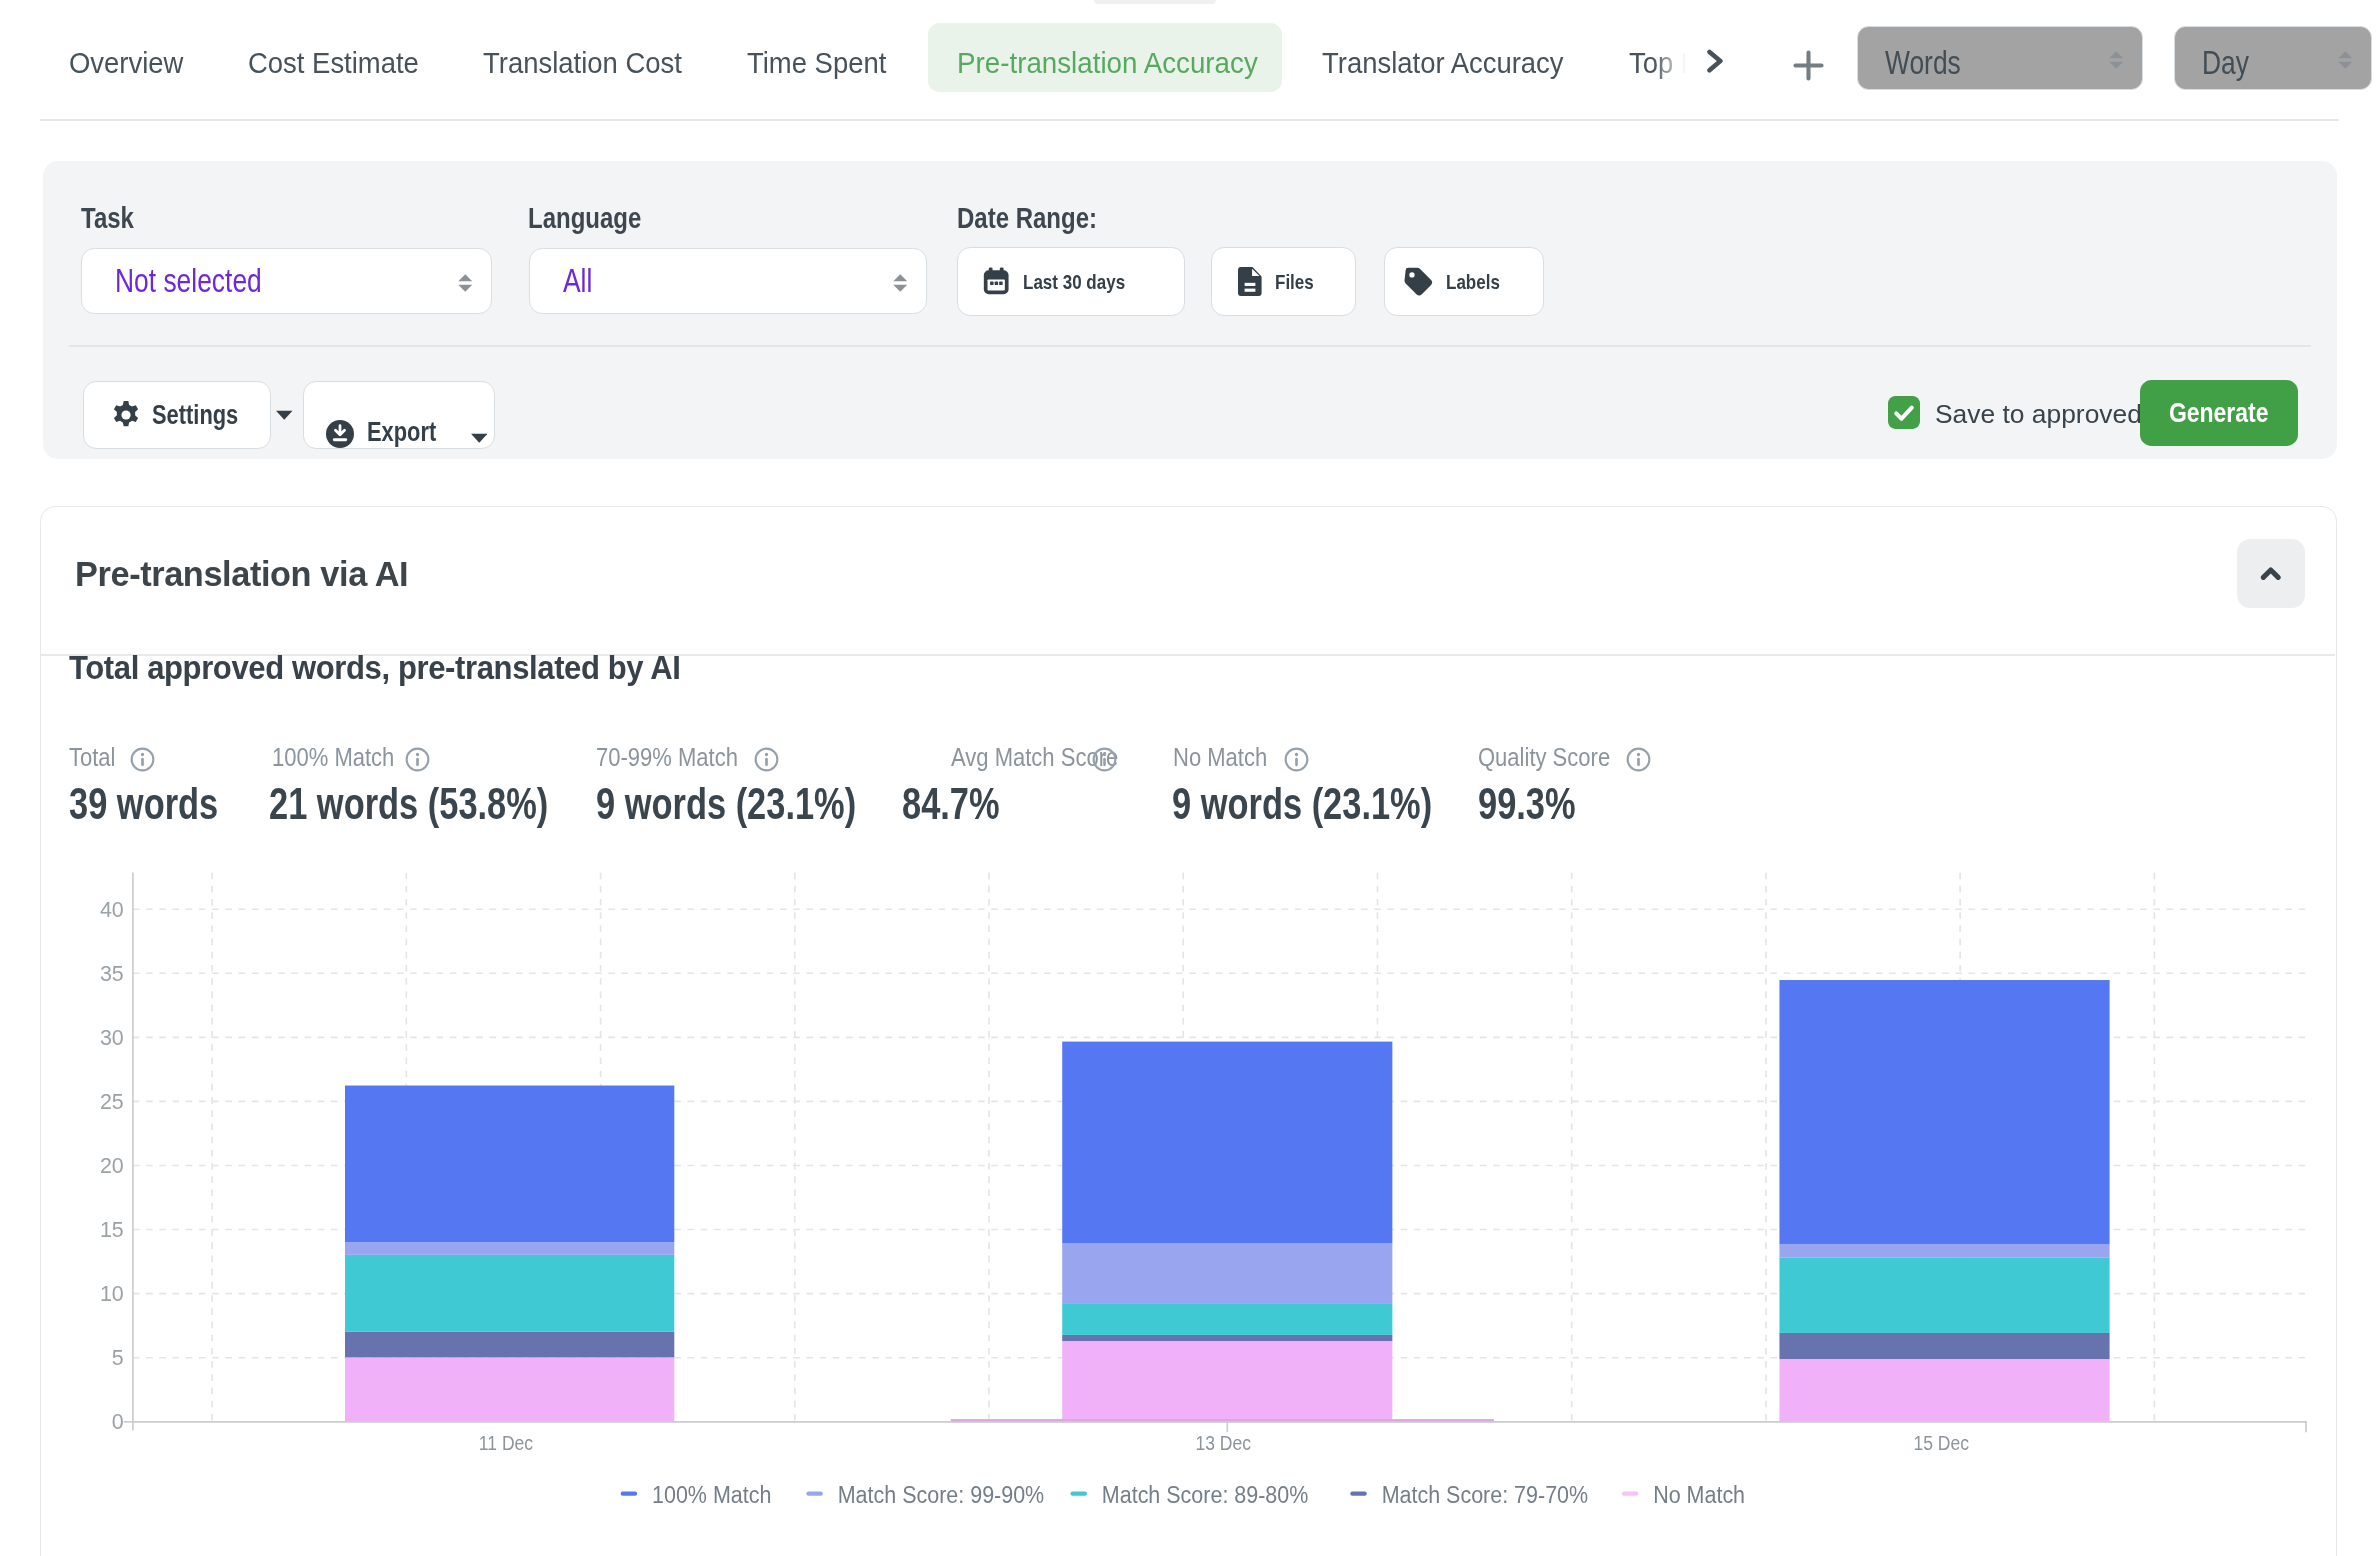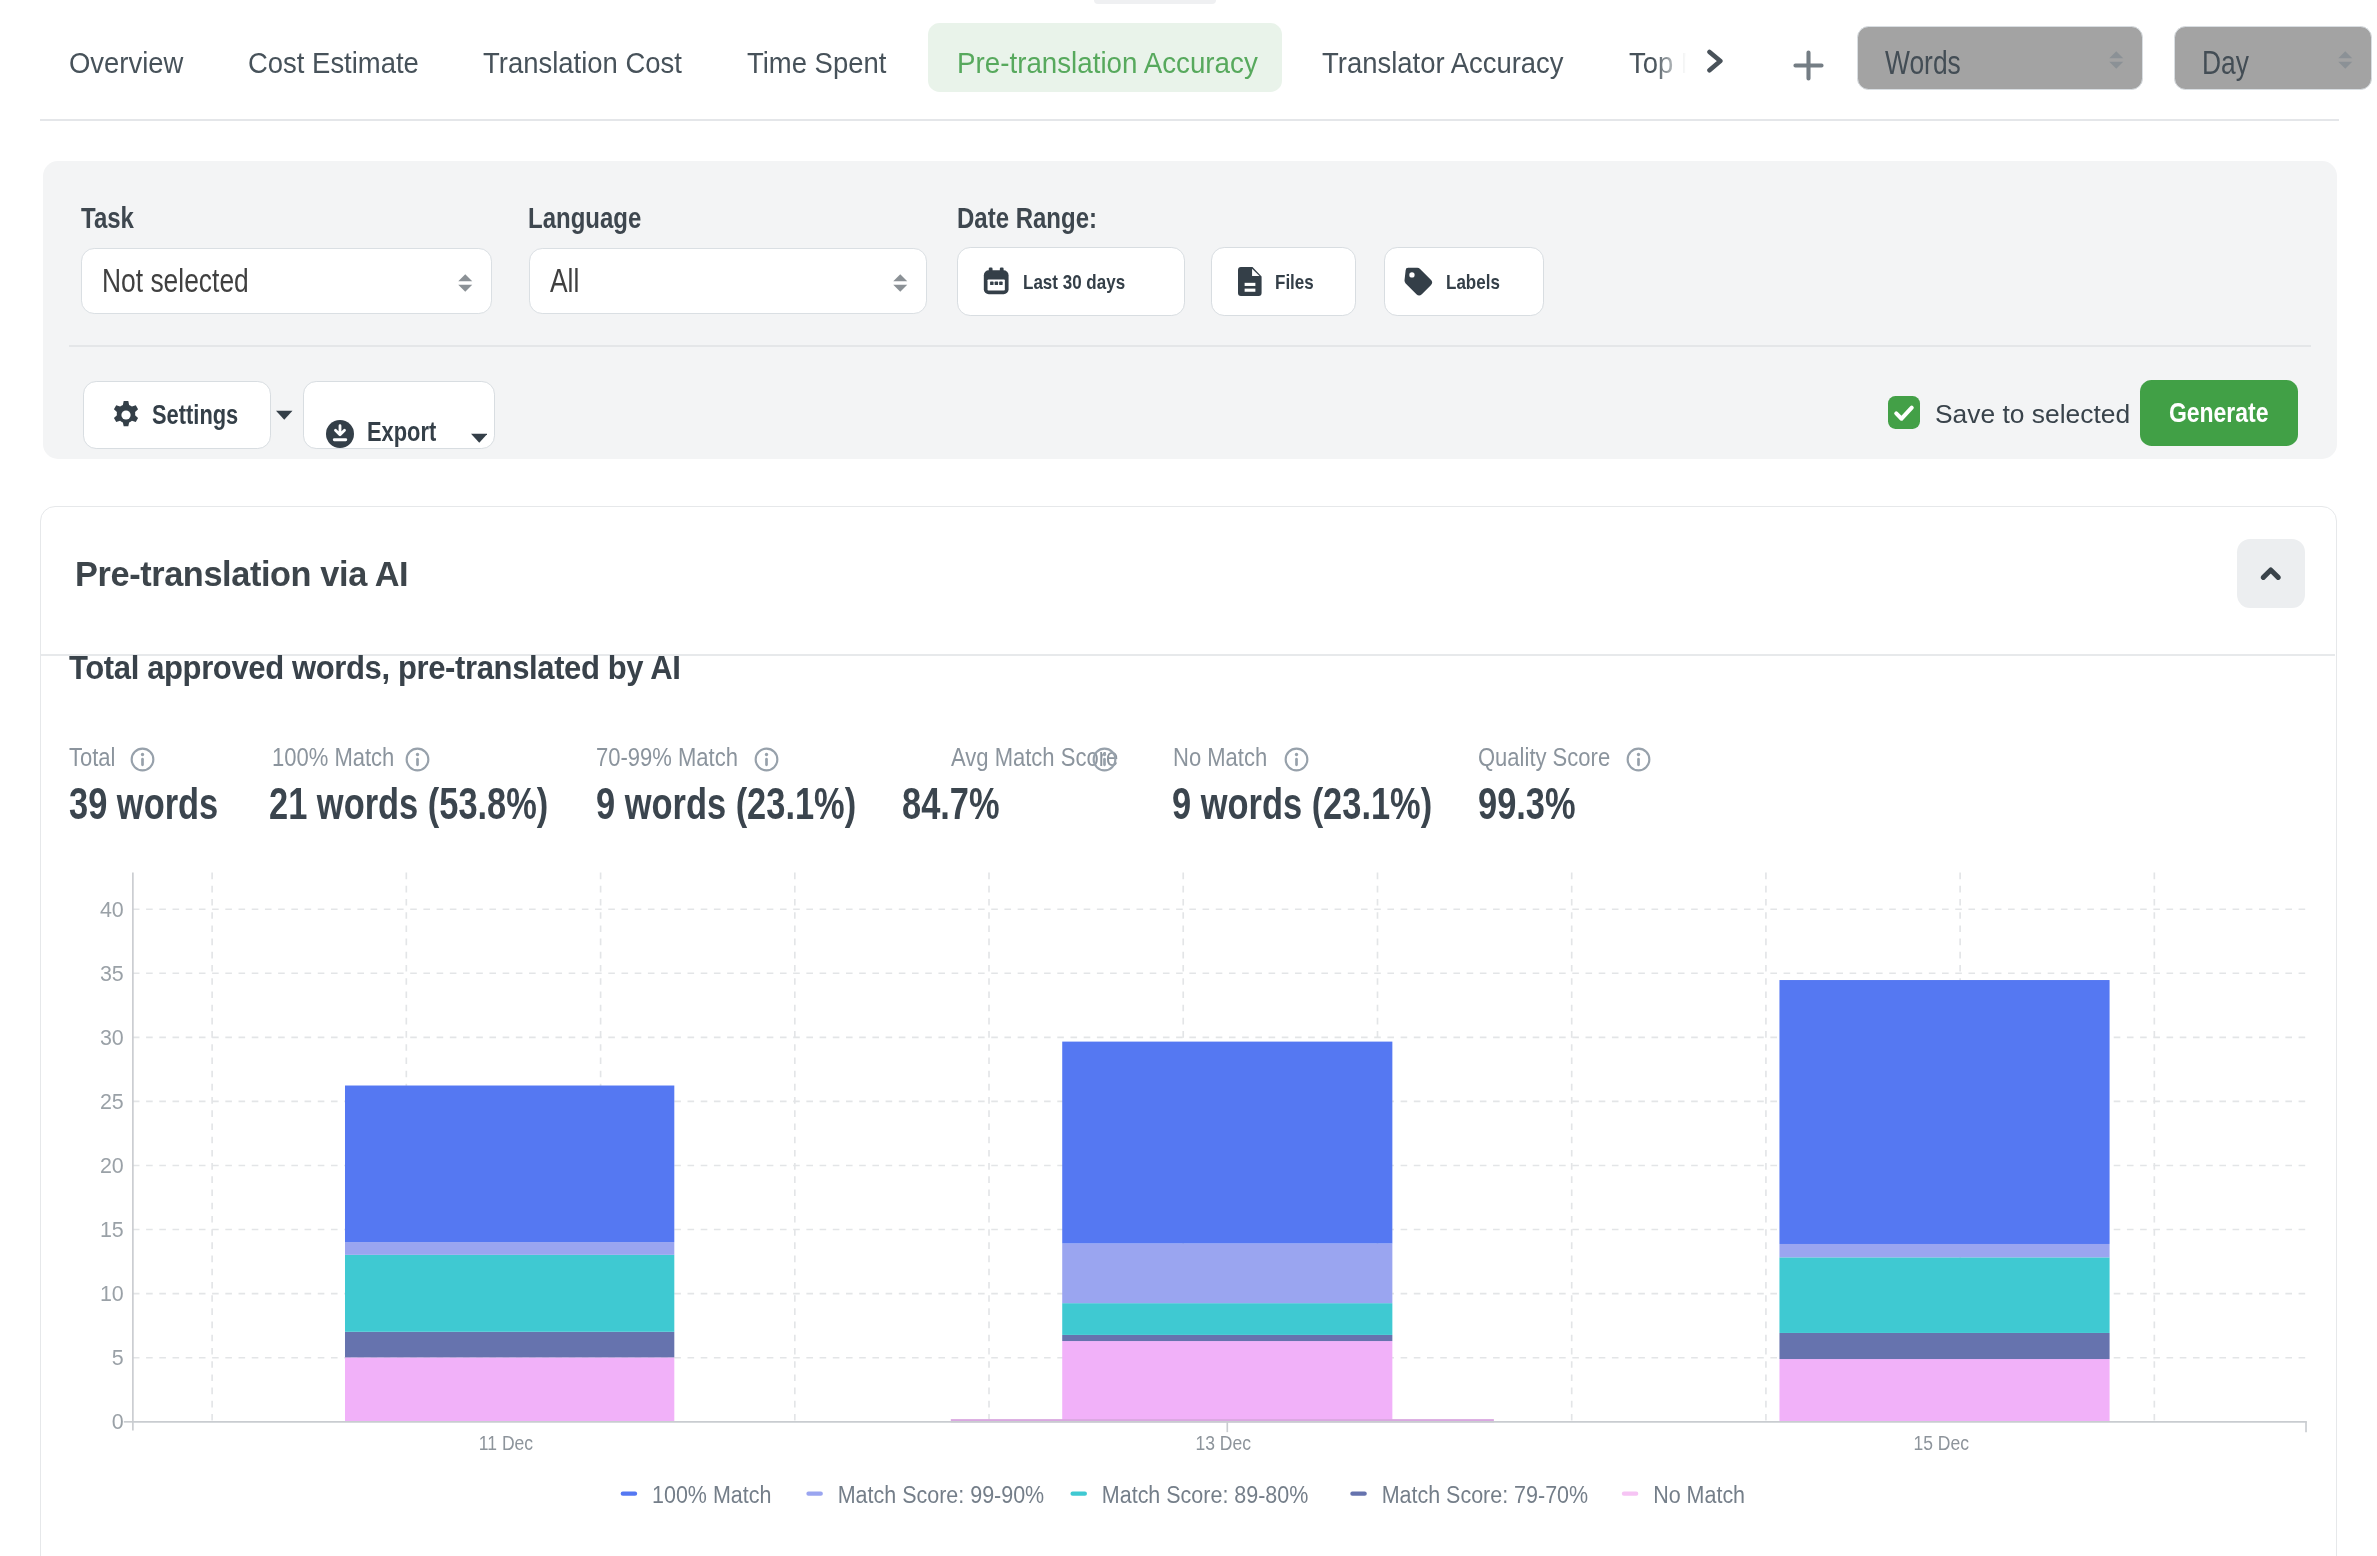--- a/index.html
+++ b/index.html
@@ -28,21 +28,21 @@
 .navline { position:absolute; left:40px; top:119px; width:2299px; height:1.7px; background:#e4e6e9; }
 .tipres { position:absolute; left:1094px; top:0; width:122px; height:4.1px;
   background:#eff0f2; border-radius:0 0 8.3px 8.3px; }
 
 .panel { position:absolute; left:43px; top:161px; width:2294px; height:298px;
   background:#f3f4f5; border-radius:15px; }
 .flabel { position:absolute; top:201px; font-size:30px; font-weight:700; color:#3e474f; white-space:nowrap; }
 .flabel i.cx { transform:scaleX(.8); }
 .sel { position:absolute; top:248px; height:66px; background:#fff;
   border:1.7px solid #dadfe3; border-radius:13.2px; display:flex; align-items:center;
-  font-size:33px; color:#404040; padding-left:20px; white-space:nowrap; }
+  font-size:33px; color:#6d28d9; padding-left:33px; white-space:nowrap; }
 .sel i.cx { transform:scaleX(.8); }
 .sortic { position:absolute; right:17.3px; top:50%; margin-top:-8.3px; }
 .fbtn { position:absolute; top:247px; height:69px; background:#fff;
   border:1.7px solid #d8dde1; border-radius:13.2px; display:flex; align-items:center;
   font-size:21px; font-weight:700; color:#343f48; white-space:nowrap; }
 .fbtn i.cx, .fbtn2 i.cx { transform:scaleX(.81); }
 .pdivider { position:absolute; left:69px; top:345px; width:2242px; height:1.7px; background:#e4e6e8; }
 .fbtn2 { position:absolute; top:381px; height:68px; background:#fff;
   border:1.7px solid #d8dde1; border-radius:13.2px; display:flex; align-items:center;
   font-size:27px; font-weight:700; color:#343f48; white-space:nowrap; }
@@ -188,21 +188,21 @@
     <i class="cx">Export</i>
   <svg width="16.5" height="21.5" viewBox="0 0 20 26" style="margin-left:18px;flex:none;">
     <path d="M0 8 L10 19 L20 8 Z" fill="#343f48"></path>
   </svg>
 </div>
 <div class="checkbox">
   <svg width="22" height="22" viewBox="0 0 27 27">
     <path d="M4 14 L10.5 20.5 L23 7" fill="none" stroke="#fff" stroke-width="5" stroke-linecap="round" stroke-linejoin="round"></path>
   </svg>
 </div>
-<div class="chklabel">Save to selected</div>
+<div class="chklabel">Save to approved</div>
 <div class="genbtn">
     <i class="cx">Generate</i>
   </div>
 
 <div class="card"></div>
 <div class="h1"><i class="cx">Pre-translation via AI</i></div>
 <div class="colbtn">
   <svg width="21.5" height="16.5" viewBox="0 0 26 20">
     <path d="M4 15 L13 6 L22 15" fill="none" stroke="#3a434a" stroke-width="6" stroke-linecap="round" stroke-linejoin="round"></path>
   </svg>

